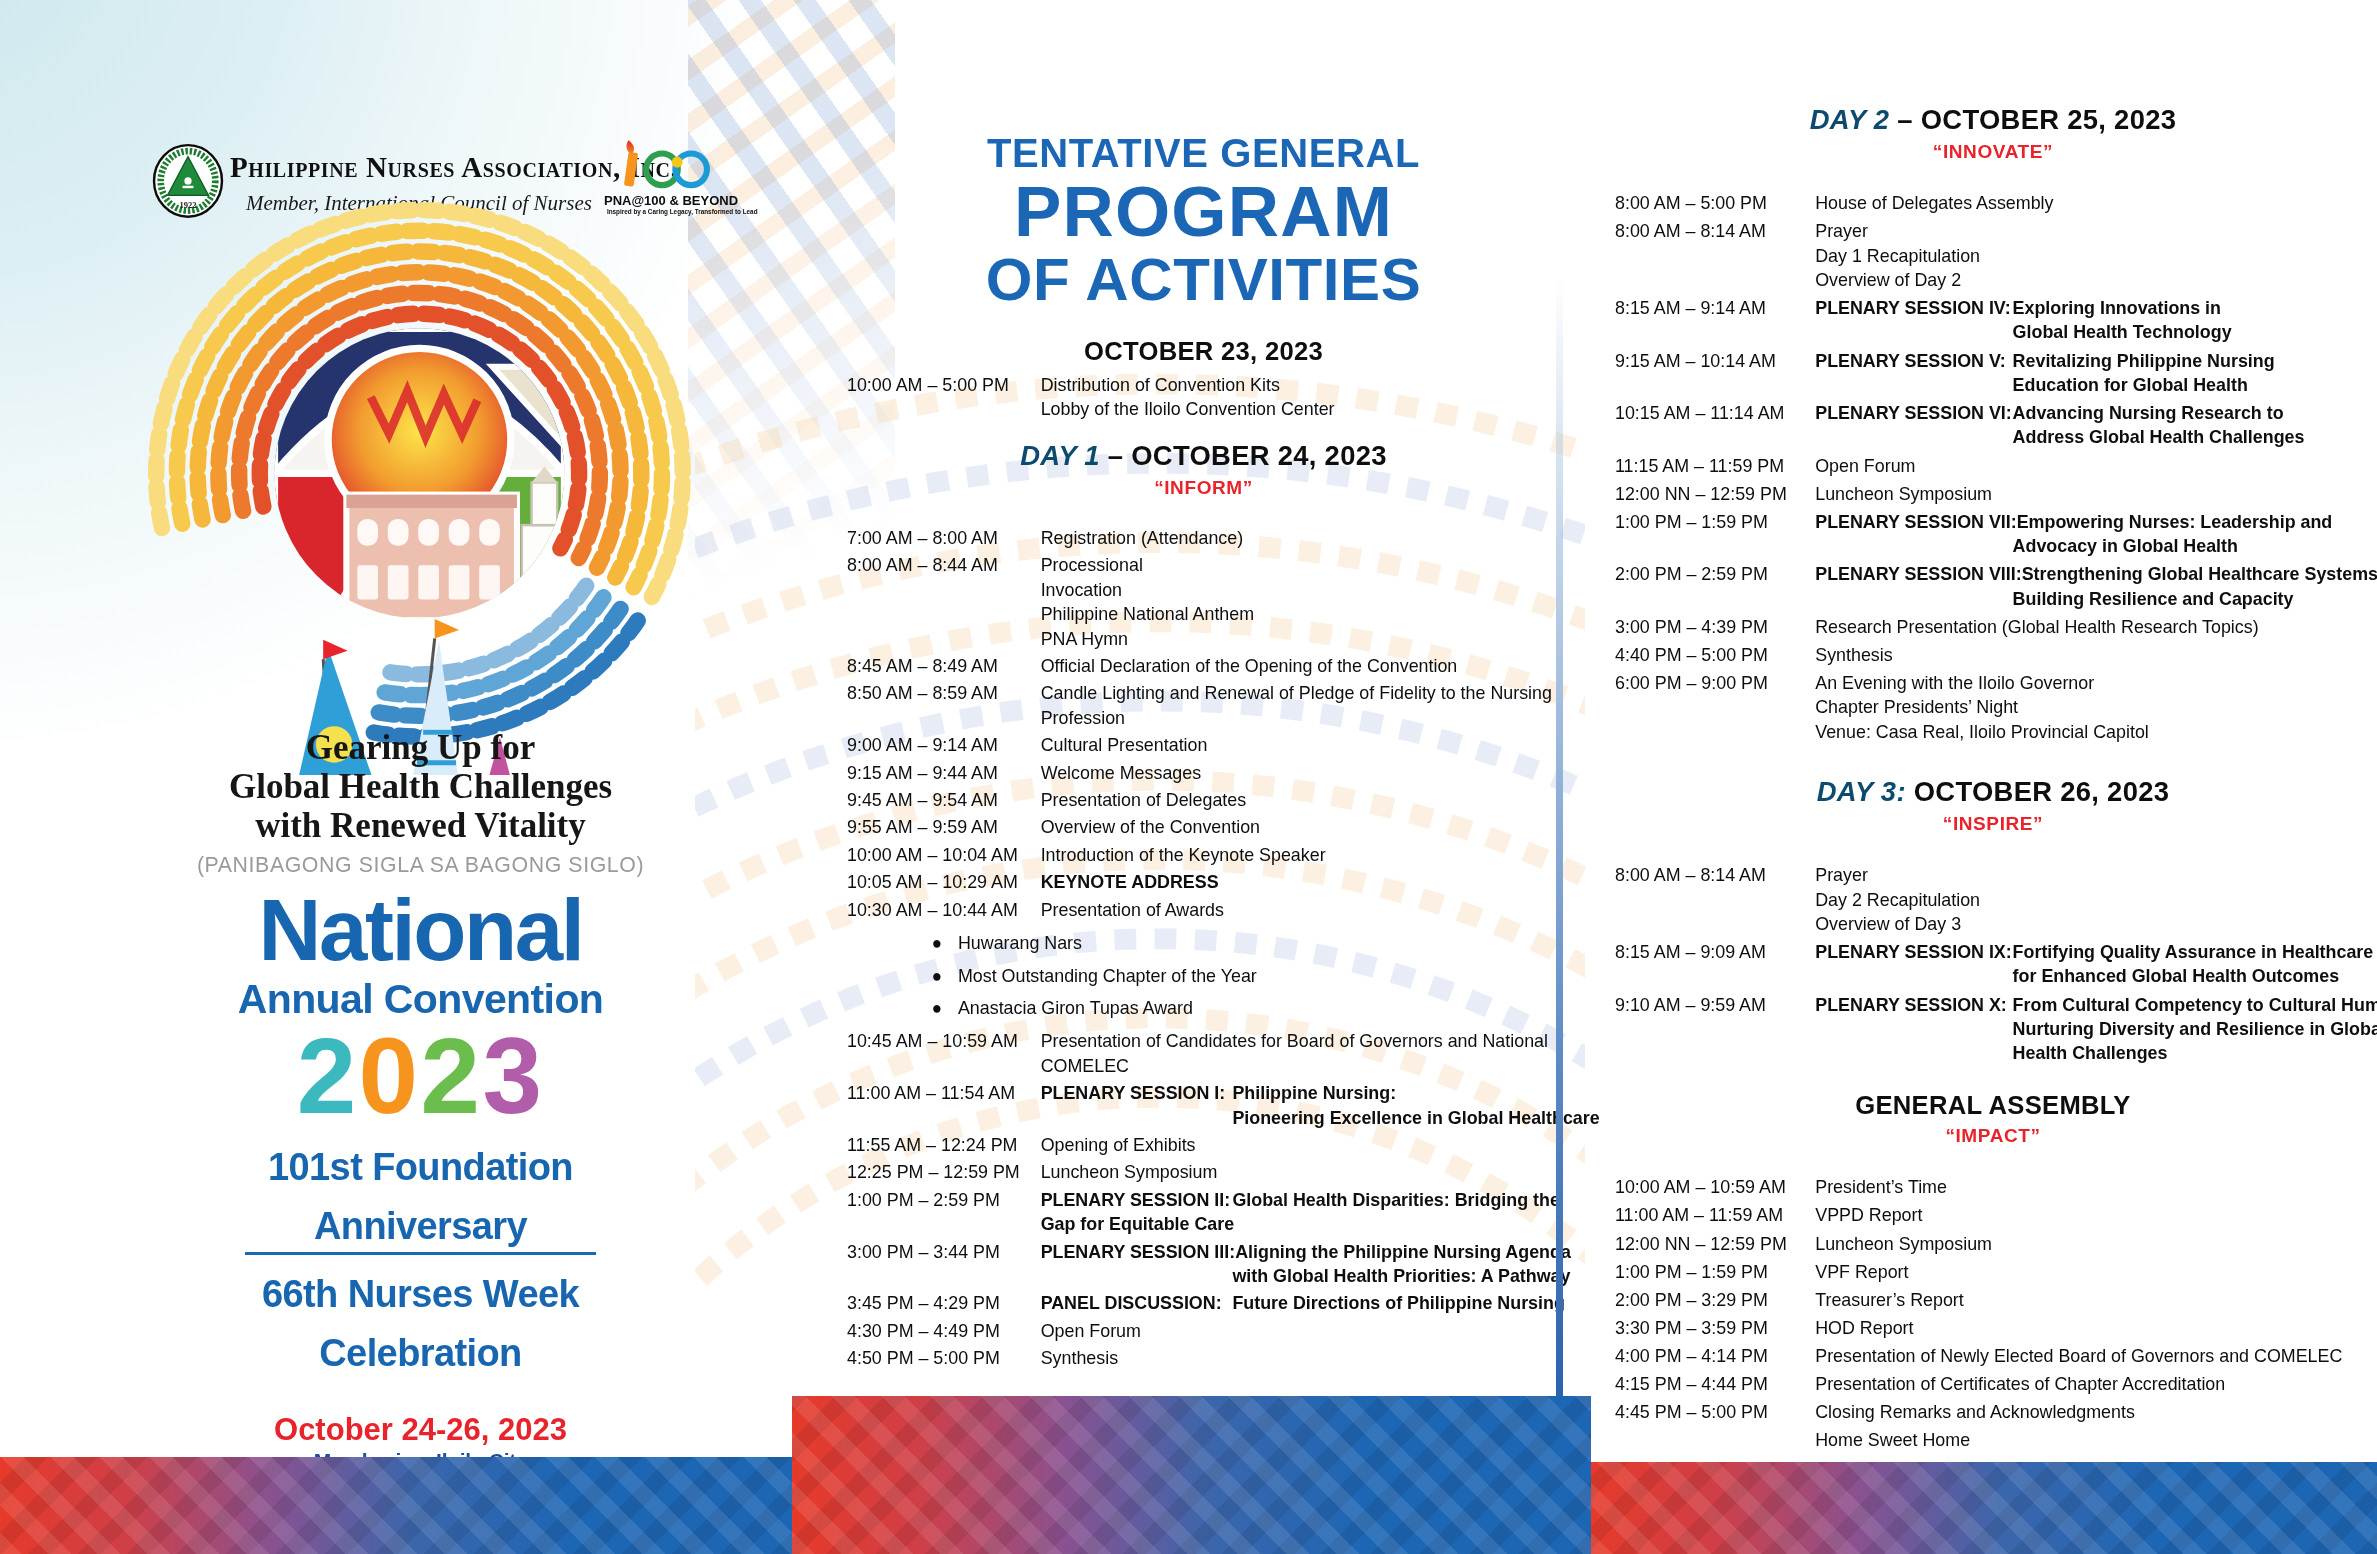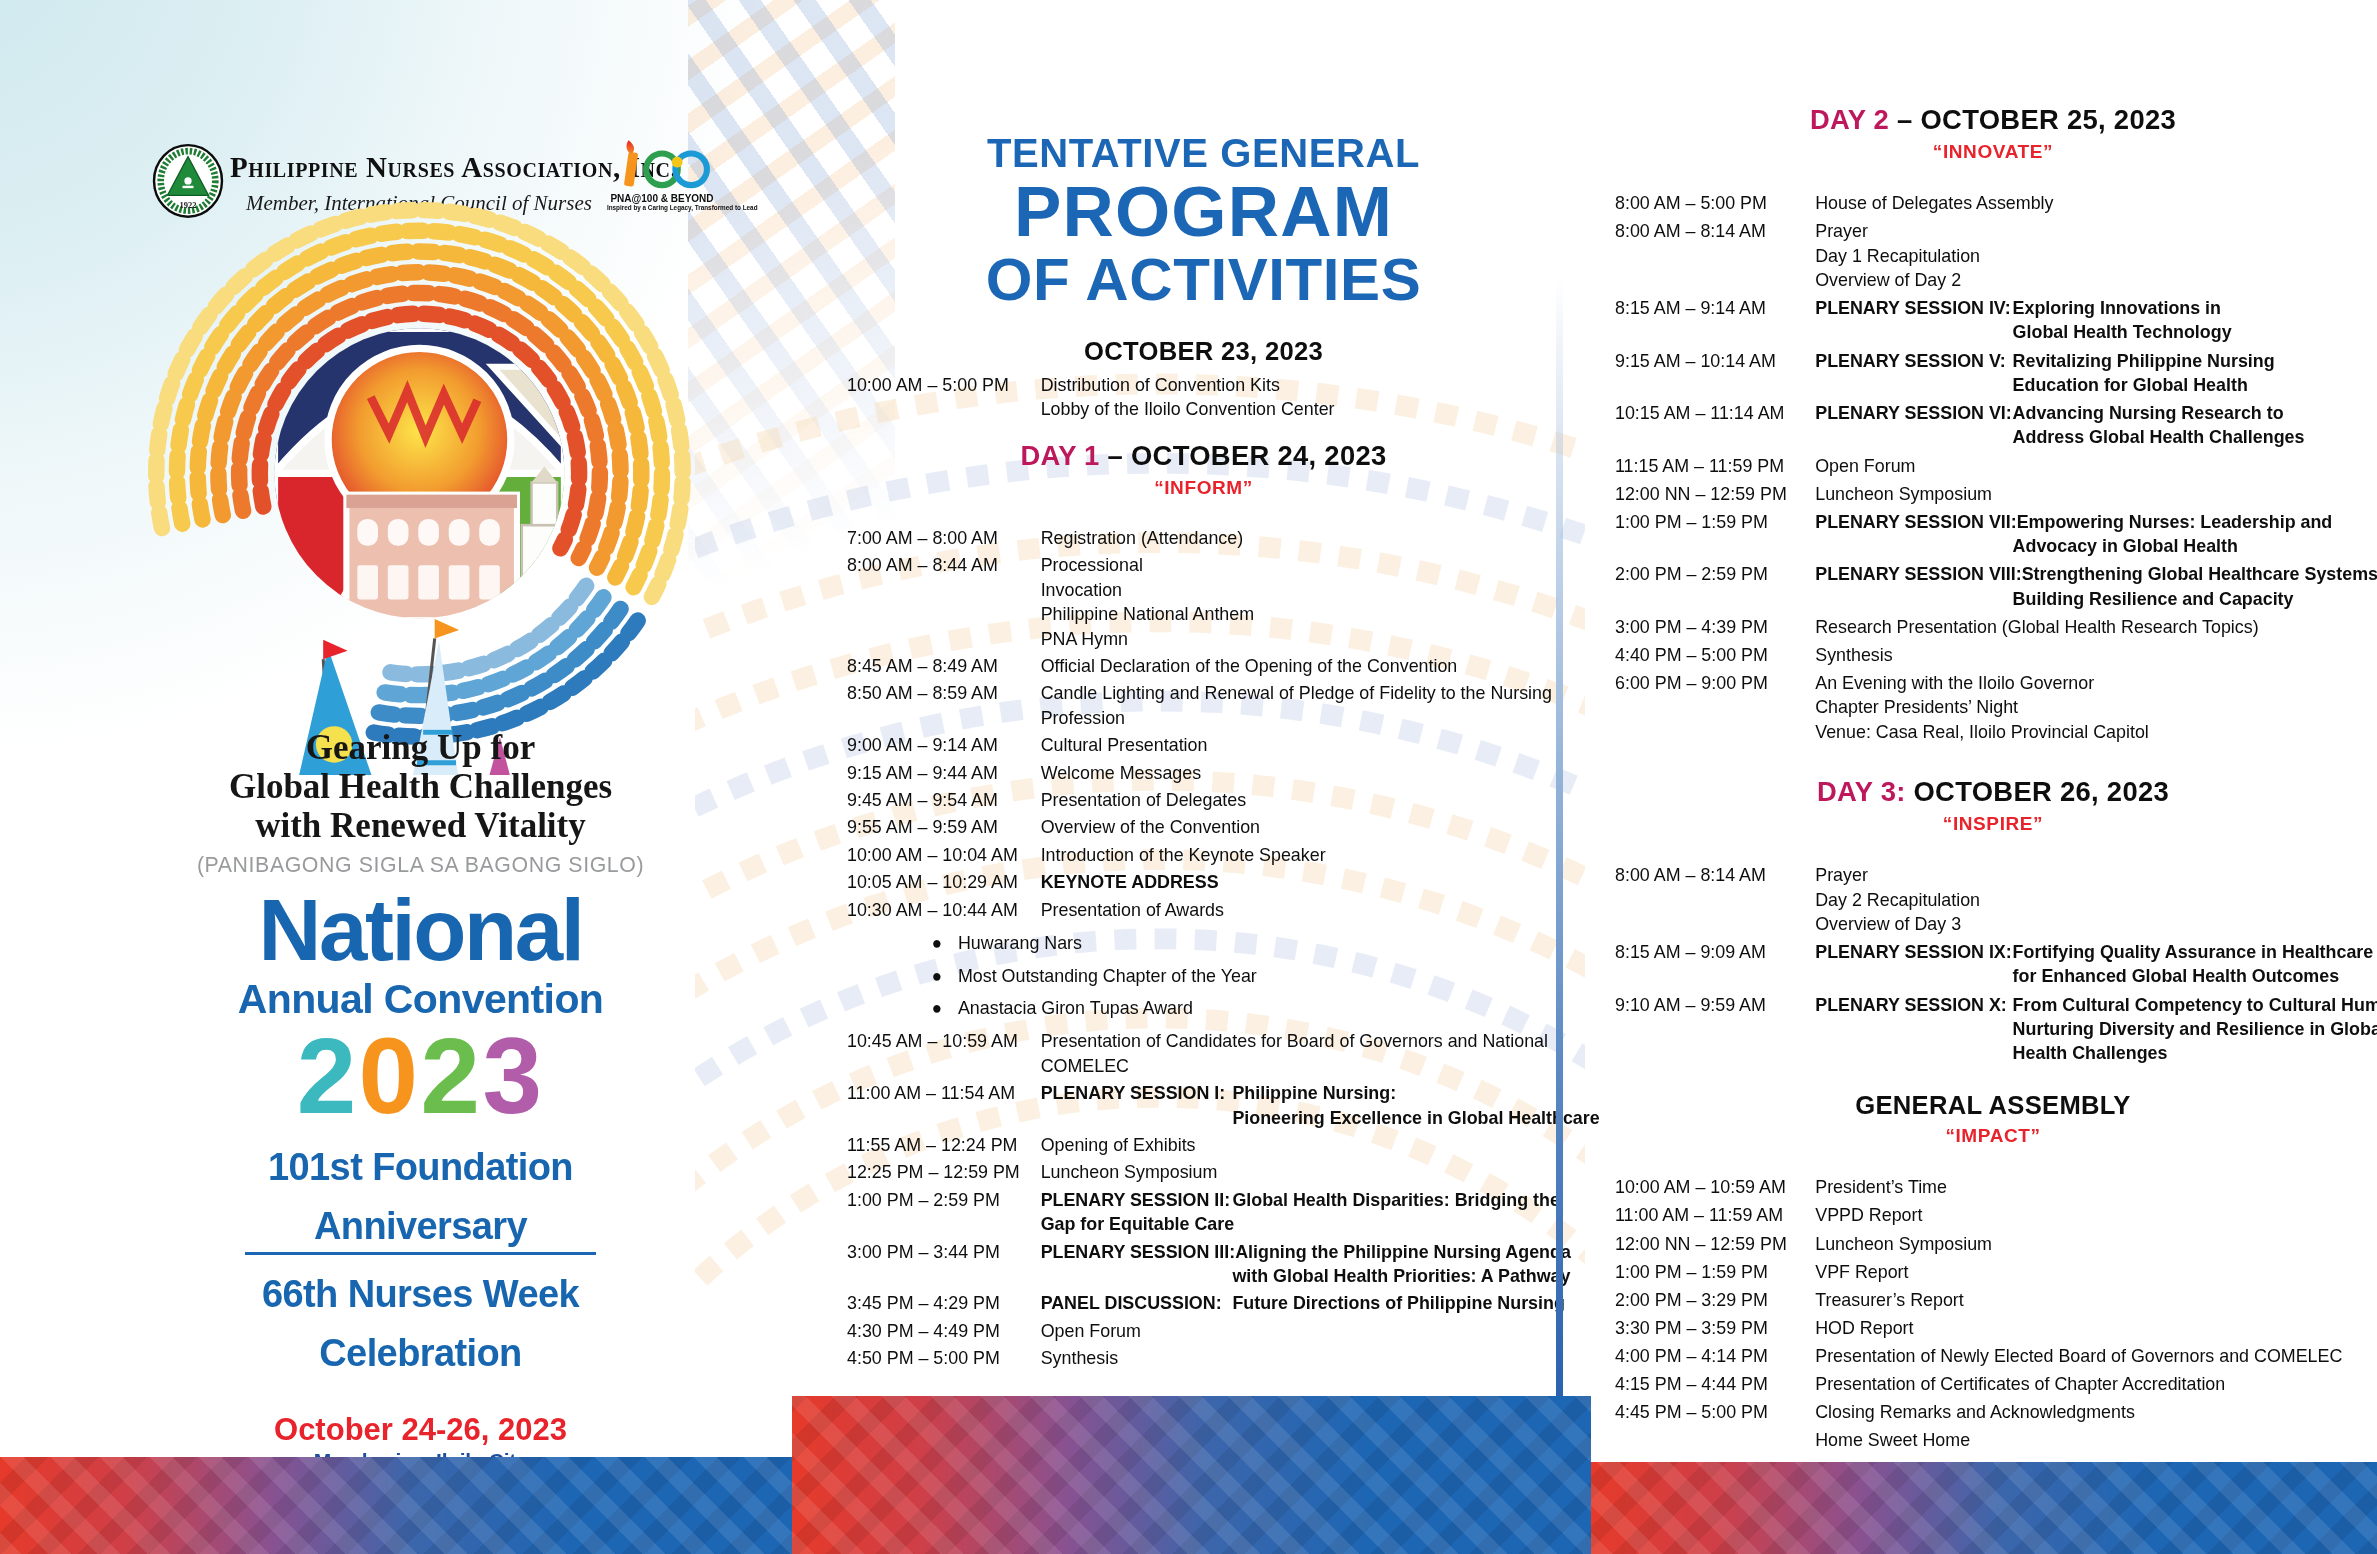--- a/index.html
+++ b/index.html
@@ -30,21 +30,21 @@
 
   
   .org-header{position:absolute;left:146px;top:141px;width:573px;height:98px;}
   .seal{position:absolute;left:4.9px;top:2.4px;}
   .org-name{position:absolute;left:84px;top:9.8px;width:378px;text-align:center;
     font-family:"Liberation Serif", serif;font-variant:small-caps;font-weight:600;
     font-size:29px;letter-spacing:0.6px;color:#101010;white-space:nowrap;}
   .org-sub{position:absolute;left:84px;top:50px;width:378px;text-align:center;
     font-family:"Liberation Serif", serif;font-style:italic;font-size:21px;color:#1a1a1a;white-space:nowrap;}
   .pna100{position:absolute;left:458px;top:-2.4px;width:116px;text-align:center;}
-  .pna100-title{font-size:10px;font-weight:bold;letter-spacing:0px;color:#0d0d0d;margin-top:1.2px;white-space:nowrap;}
+  .pna100-title{font-size:13px;font-weight:bold;letter-spacing:0px;color:#0d0d0d;margin-top:1.2px;white-space:nowrap;}
   .pna100-tag{font-size:6.7px;font-weight:bold;color:#0d0d0d;white-space:nowrap;transform:scaleX(.95);transform-origin:50% 50%;}
   .artwork{position:absolute;left:127px;top:196px;}
 
   .left-stack{position:absolute;left:131px;top:728px;width:579px;text-align:center;}
   .theme-line{font-family:"Liberation Serif", serif;font-weight:bold;font-size:35px;line-height:39px;color:#161616;}
   .theme-translation{margin-top:6.1px;font-size:21.3px;line-height:28px;color:#999a9c;letter-spacing:0.6px;white-space:nowrap;}
   .ev-title1{margin-top:4.9px;font-size:87px;line-height:91px;font-weight:bold;letter-spacing:-2.4px;color:#1866af;}
   .ev-title2{font-size:41px;line-height:49px;font-weight:600;letter-spacing:-0.6px;color:#1866af;}
   .ev-year{font-size:107px;line-height:104px;font-weight:bold;letter-spacing:2.4px;}
   .anniv{margin-top:19px;font-size:38px;line-height:40px;font-weight:bold;letter-spacing:-0.6px;color:#1866af;}
@@ -60,21 +60,21 @@
   .pt1{font-size:40px;line-height:44px;letter-spacing:0.6px;}
   .pt2{font-size:71px;line-height:73px;letter-spacing:1.2px;}
   .pt3{font-size:60px;line-height:63px;letter-spacing:0.6px;}
   .sec{position:relative;}
   #mid-sections .sec-plain{margin-top:25.6px;}
   #mid-sections .sec-day{margin-top:18.3px;}
   #right-sections .sec-day + .sec-day{margin-top:32px;}
   #right-sections .sec-assembly{margin-top:25.6px;}
   .plain-head,.assembly-head{text-align:center;font-size:25.6px;line-height:29px;font-weight:bold;color:#0e0e0e;letter-spacing:0.3px;}
   .day-head{text-align:center;font-size:27.4px;line-height:32px;font-weight:bold;letter-spacing:0.3px;}
-  .day-label{color:#be185d;}
+  .day-label{color:#0c4a6e;font-style:italic;}
   .day-rest{color:#0e0e0e;}
   .theme{text-align:center;font-size:19px;line-height:32px;font-weight:bold;color:#e8232b;letter-spacing:0.6px;}
   .rows{margin-top:23px;}
   .sec-plain .rows{margin-top:7.3px;}
   .col-mid .rows{margin-top:22px;}
   .col-mid .sec-plain .rows{margin-top:7.3px;}
   .row{display:flex;align-items:flex-start;margin-bottom:3px;
        font-size:19px;line-height:24.4px;transform:scaleX(.94);transform-origin:0 0;}
   .col-right .row{margin-bottom:3.7px;}
   .time{flex:0 0 auto;width:206px;white-space:nowrap;color:#0e0e0e;}

